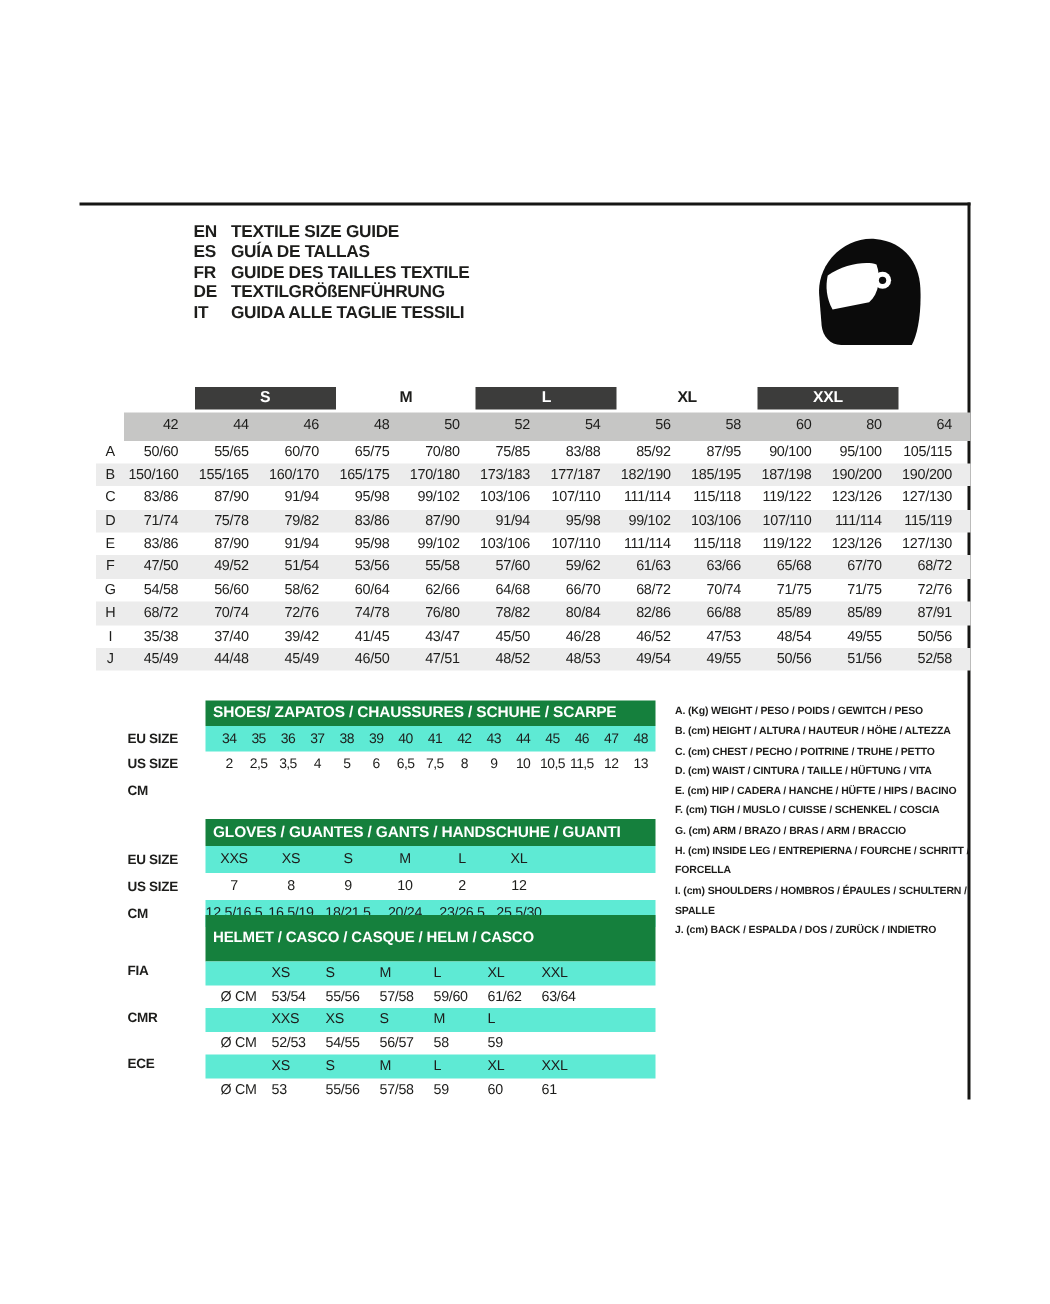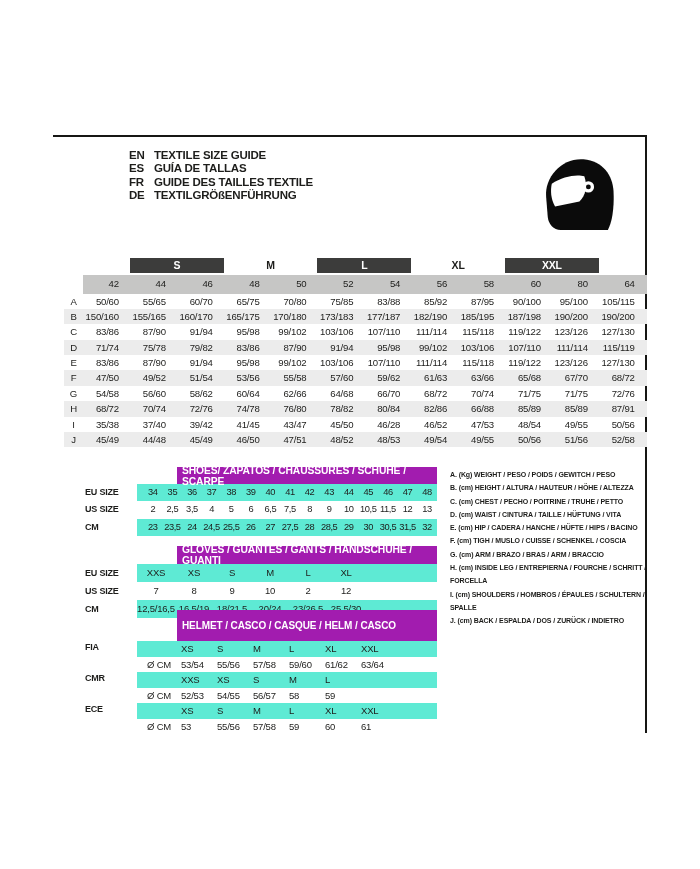--- a/index.html
+++ b/index.html
@@ -26,22 +26,22 @@
       background:linear-gradient(90deg,#ffffff 19px,#c6c6c5 19px);}
   .mt-row{height:15.4px;line-height:15.4px;}
   .mt-row.alt{background:#ececec;}
   .mt-cell{text-align:right;padding-right:11px;white-space:nowrap;}
   .mt-letter{text-align:center;}
 
   
   .sub{position:absolute;display:flex;}
   .gutter{width:52px;font-weight:bold;font-size:9px;box-sizing:border-box;}
   .glabel{display:flex;align-items:center;}
-  .sub-bar{background:#a21caf;color:#fff;font-weight:bold;font-size:10.3px;
-           padding-left:5px;display:flex;align-items:center;letter-spacing:-0.1px;margin-left:40px;}
+  .sub-bar{background:#15803d;color:#fff;font-weight:bold;font-size:10.3px;
+           padding-left:5px;display:flex;align-items:center;letter-spacing:-0.1px;}
   .trow{display:grid;align-items:center;white-space:nowrap;}
   .trow.shade{background:#5eead4;}
   .tcell{text-align:center;}
 
   #st-shoes{left:85px;top:467px;}
   .shoes-t{width:300px;}
   .shoes-t .sub-bar{height:17px;}
   .shoes-t .trow,.gut-shoes .glabel{height:17.4px;line-height:17.4px;}
   .gut-shoes{padding-top:17px;}
   .shoes-t .trow{padding-left:6px;grid-template-columns:repeat(15,19.6px);font-size:9.3px;letter-spacing:-0.4px;}
@@ -81,20 +81,24 @@
         <span class="lang-code">ES</span>
         <span class="lang-label">GUÍA DE TALLAS</span>
       </div>
       <div class="lang-row">
         <span class="lang-code">FR</span>
         <span class="lang-label">GUIDE DES TAILLES TEXTILE</span>
       </div>
       <div class="lang-row">
         <span class="lang-code">DE</span>
         <span class="lang-label">TEXTILGRÖßENFÜHRUNG</span>
+      </div>
+      <div class="lang-row">
+        <span class="lang-code">IT</span>
+        <span class="lang-label">GUIDA ALLE TAGLIE TESSILI</span>
       </div>
     </div>
 
   <div class="helmet-wrap">
     <svg viewBox="0 0 100 96" width="82" height="78">
       <path d="M58,4 C82,6 94,24 95,44 C96,64 93,82 88,91 L30,91 C21,91 15,84 14,75 L12,50 C10,25 32,2 58,4 Z" fill="#0b0b0b"></path>
       <path d="M19,34 C32,25 50,22 59,25 C63,36 61,49 53,56 L23,62 C18,53 17,43 19,34 Z" fill="#ffffff"></path>
       <circle cx="64" cy="38" r="7" fill="#ffffff"></circle>
       <circle cx="64" cy="38" r="3" fill="#0b0b0b"></circle>
     </svg>
@@ -313,37 +317,20 @@
             <div class="tcell c6">6,5</div>
             <div class="tcell c7">7,5</div>
             <div class="tcell c8">8</div>
             <div class="tcell c9">9</div>
             <div class="tcell c10">10</div>
             <div class="tcell c11">10,5</div>
             <div class="tcell c12">11,5</div>
             <div class="tcell c13">12</div>
             <div class="tcell c14">13</div>
           </div>
-          <div class="trow shade">
-            <div class="tcell c0">23</div>
-            <div class="tcell c1">23,5</div>
-            <div class="tcell c2">24</div>
-            <div class="tcell c3">24,5</div>
-            <div class="tcell c4">25,5</div>
-            <div class="tcell c5">26</div>
-            <div class="tcell c6">27</div>
-            <div class="tcell c7">27,5</div>
-            <div class="tcell c8">28</div>
-            <div class="tcell c9">28,5</div>
-            <div class="tcell c10">29</div>
-            <div class="tcell c11">30</div>
-            <div class="tcell c12">30,5</div>
-            <div class="tcell c13">31,5</div>
-            <div class="tcell c14">32</div>
-          </div>
         </div>
     </div>
   </div>
 
   <div class="sub" id="st-gloves">
     <div class="gutter gut-gloves" id="gut-gloves">
         <div class="glabel">EU SIZE</div>
         <div class="glabel">US SIZE</div>
         <div class="glabel">CM</div>
       </div>

